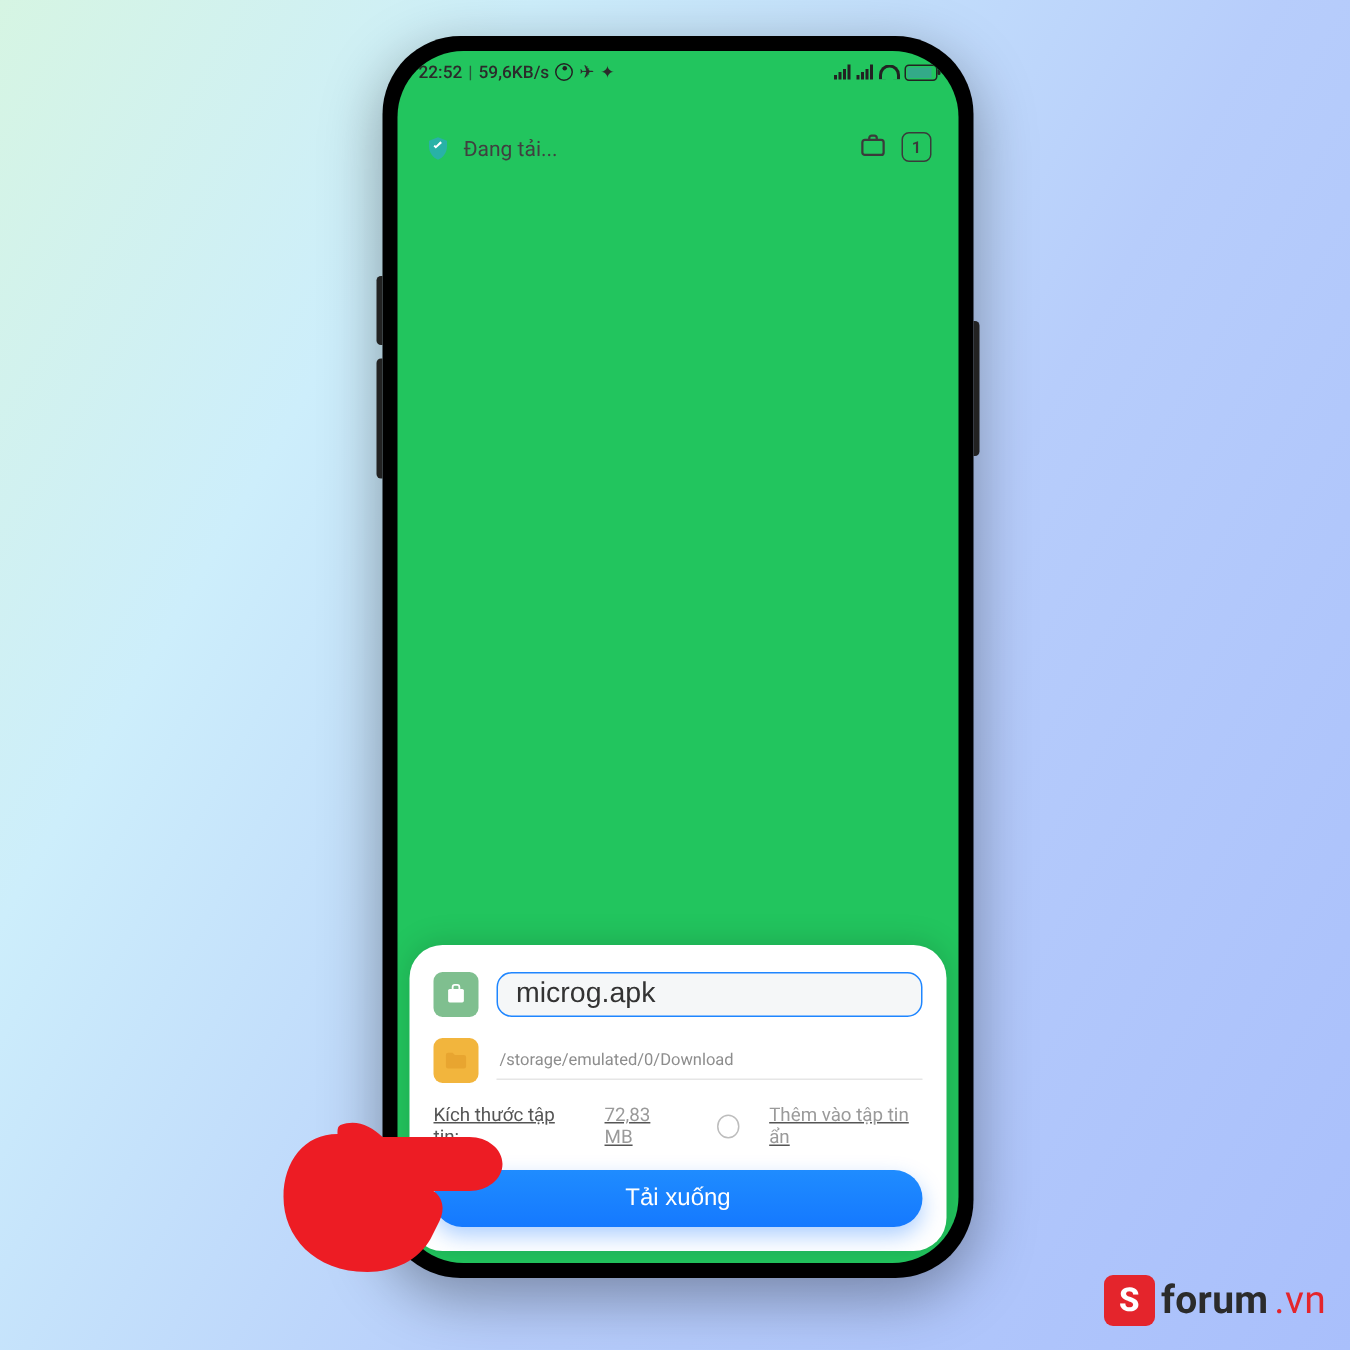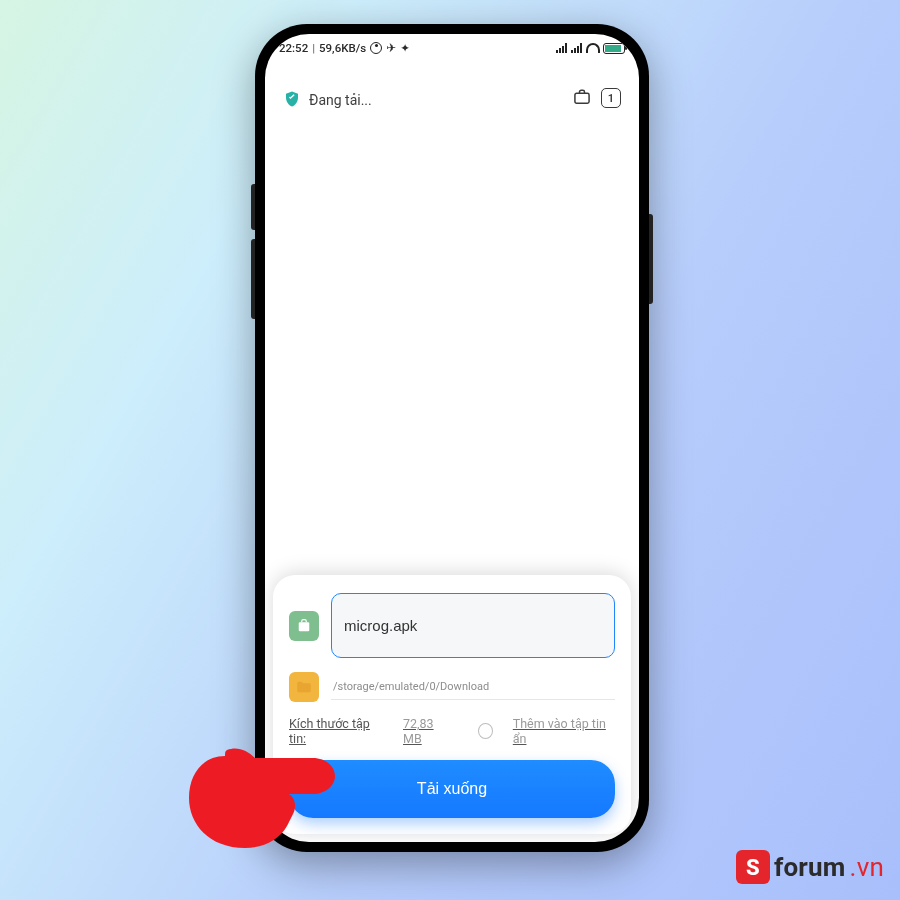--- a/index.html
+++ b/index.html
@@ -16,21 +16,21 @@
     left: 255px; top: 24px;
     width: 394px; height: 828px;
     border-radius: 52px;
     background: #000;
     box-shadow: 0 12px 40px rgba(0,0,0,0.35);
   }
   .phone-inner {
     position: absolute;
     left: 10px; top: 10px; right: 10px; bottom: 10px;
     border-radius: 44px;
-    background: #ffffff;
+    background: #22c55e;
     overflow: hidden;
   }
   
   .btn-left1 { position:absolute; left:-4px; top:160px; width:4px; height:46px; background:#222; border-radius:3px 0 0 3px; }
   .btn-left2 { position:absolute; left:-4px; top:215px; width:4px; height:80px; background:#222; border-radius:3px 0 0 3px; }
   .btn-right { position:absolute; right:-4px; top:190px; width:4px; height:90px; background:#222; border-radius:0 3px 3px 0; }
 
   
   .statusbar {
     height: 28px;
@@ -78,39 +78,39 @@
     box-shadow: 0 -2px 20px rgba(0,0,0,0.15);
   }
   .row { display:flex; align-items:center; gap:12px; margin-bottom:14px; }
   .ic { width:30px;height:30px;border-radius:6px;display:flex;align-items:center;justify-content:center;flex:none;}
   .ic-file { background:#7fbf8f; }
   .ic-folder { background:#f2b53d; }
   .filename {
     flex:1;
     border: 1.8px solid #1f86ff;
     border-radius: 10px;
-    padding: 23px 12px;
-    font-size: 15px; color:#333;
+    padding: 3px 12px;
+    font-size: 19px; color:#333;
     background:#f5f7f8;
     outline:none;
   }
   .pathrow .path {
     flex:1;
     font-size: 11px; color:#8d8d8d;
     padding: 6px 2px;
     border-bottom: 1px solid #e6e6e6;
   }
   .meta { display:flex; align-items:center; gap:20px; font-size:12.5px; color:#555; margin: 3px 0 14px 0; text-decoration: underline; }
   .meta .val{ color:#9a9a9a; }
   .meta .chk { width:16px;height:16px;border:1.6px solid #bdbdbd;border-radius:50%; margin-left:6px;}
   .dlbtn {
     width:100%;
     background: linear-gradient(#1f8cff,#1579ff);
     color:#fff; border:none;
-    padding: 20px 0;
+    padding: 10px 0;
     border-radius: 24px;
     font-size: 16px; font-weight: 500;
     box-shadow: 0 6px 14px rgba(24,120,255,0.35);
   }
 
   
   .hand {
     position:absolute;
     left: 185px; top: 728px;
     width: 160px; height: 130px;

